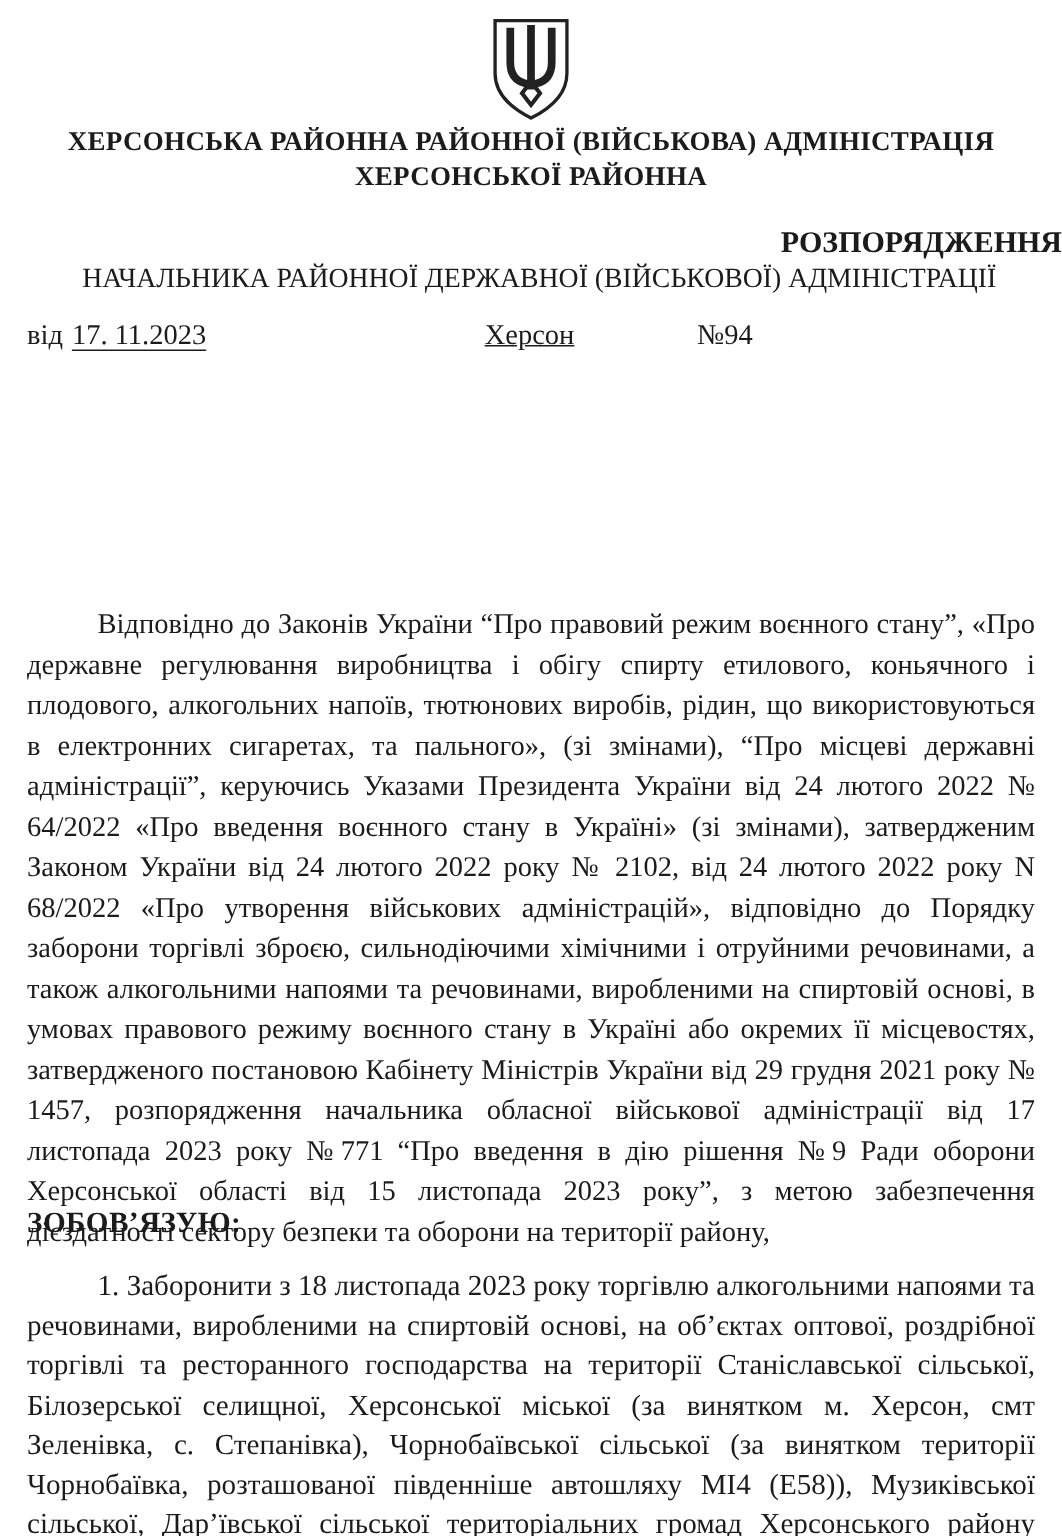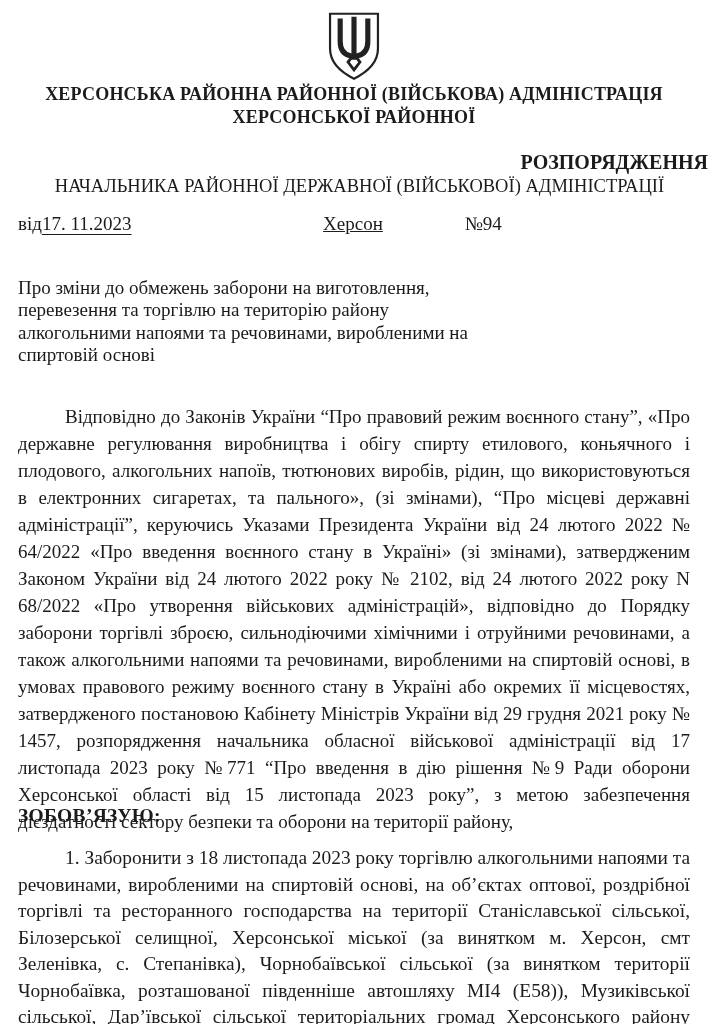--- a/index.html
+++ b/index.html
@@ -67,20 +67,21 @@
     grid-template-columns: 1fr 1fr 1fr;
     align-items: baseline;
     font-size: 19px;
   }
   .meta-left { text-align: left; white-space: nowrap; }
   .meta-center { text-align: center; text-decoration: underline; }
   .meta-right { text-align: left; padding-right: 38px; }
   .u-date {
     text-decoration: underline;
     text-underline-offset: 4px;
+    margin-left: 6px;
   }
   .subject {
     position: absolute;
     top: 277px;
     left: 18px;
     width: 455px;
     font-size: 19px;
     line-height: 22.4px;
     text-align: left;
   }
@@ -126,34 +127,33 @@
         <path d="M15,11 V33 Q15,46 26,48.5"></path>
         <path d="M45,11 V33 Q45,46 34,48.5"></path>
         <path d="M30,9 V50"></path>
       </g>
       <path d="M30,47 L36.5,55.5 30,64 23.5,55.5 Z" fill="none" stroke="#222222" stroke-width="3"></path>
     </svg>
   </div>
 
   <div class="org">
     <div>ХЕРСОНСЬКА РАЙОННА РАЙОННОЇ (ВІЙСЬКОВА) АДМІНІСТРАЦІЯ</div>
-    <div>ХЕРСОНСЬКОЇ РАЙОННОЇ</div>
+    <div>ХЕРСОНСЬКОЇ РАЙОННА</div>
   </div>
 
   <div class="doc-title">РОЗПОРЯДЖЕННЯ</div>
 
   <div class="doc-subtitle">НАЧАЛЬНИКА РАЙОННОЇ ДЕРЖАВНОЇ (ВІЙСЬКОВОЇ) АДМІНІСТРАЦІЇ</div>
 
   <div class="meta-row">
     <div class="meta-left"><span>від</span><span class="u-date">17. 11.2023</span></div>
     <div class="meta-center">Херсон</div>
     <div class="meta-right">№94</div>
   </div>
 
-  <div class="subject">Про зміни до обмежень заборони на виготовлення, перевезення та торгівлю на територію району алкогольними напоями та речовинами, виробленими на спиртовій основі</div>
 
   <div class="preamble">Відповідно до Законів України “Про правовий режим воєнного стану”, «Про державне регулювання виробництва і обігу спирту етилового, коньячного і плодового, алкогольних напоїв, тютюнових виробів, рідин, що використовуються в електронних сигаретах, та пального», (зі змінами), “Про місцеві державні адміністрації”,  керуючись Указами Президента України від 24 лютого 2022 № 64/2022 «Про введення воєнного стану в Україні» (зі змінами), затвердженим Законом України від 24 лютого 2022 року № 2102, від 24 лютого 2022 року N 68/2022 «Про утворення військових адміністрацій», відповідно до Порядку заборони торгівлі зброєю, сильнодіючими хімічними і отруйними речовинами, а також алкогольними напоями та речовинами, виробленими на спиртовій основі, в умовах правового режиму воєнного стану в Україні або окремих її місцевостях, затвердженого постановою Кабінету Міністрів України від 29 грудня 2021 року № 1457, розпорядження начальника обласної військової адміністрації від 17 листопада 2023 року №771 “Про введення в дію рішення №9 Ради оборони Херсонської області від 15 листопада 2023 року”, з метою забезпечення дієздатності сектору безпеки та оборони на території району,</div>
 
   <div class="directive">ЗОБОВ’ЯЗУЮ:</div>
 
   <div class="order-item">1. Заборонити з 18 листопада 2023 року торгівлю алкогольними напоями та речовинами, виробленими на спиртовій основі, на об’єктах оптової, роздрібної торгівлі та ресторанного господарства на території Станіславської сільської, Білозерської селищної, Херсонської міської (за винятком м. Херсон, смт Зеленівка, с. Степанівка), Чорнобаївської сільської (за винятком території Чорнобаївка, розташованої південніше автошляху МІ4 (Е58)), Музиківської сільської, Дар’ївської сільської територіальних громад Херсонського району Херсонської області до окремого розпорядження.</div>
 
 </div>
 
 </body></html>

